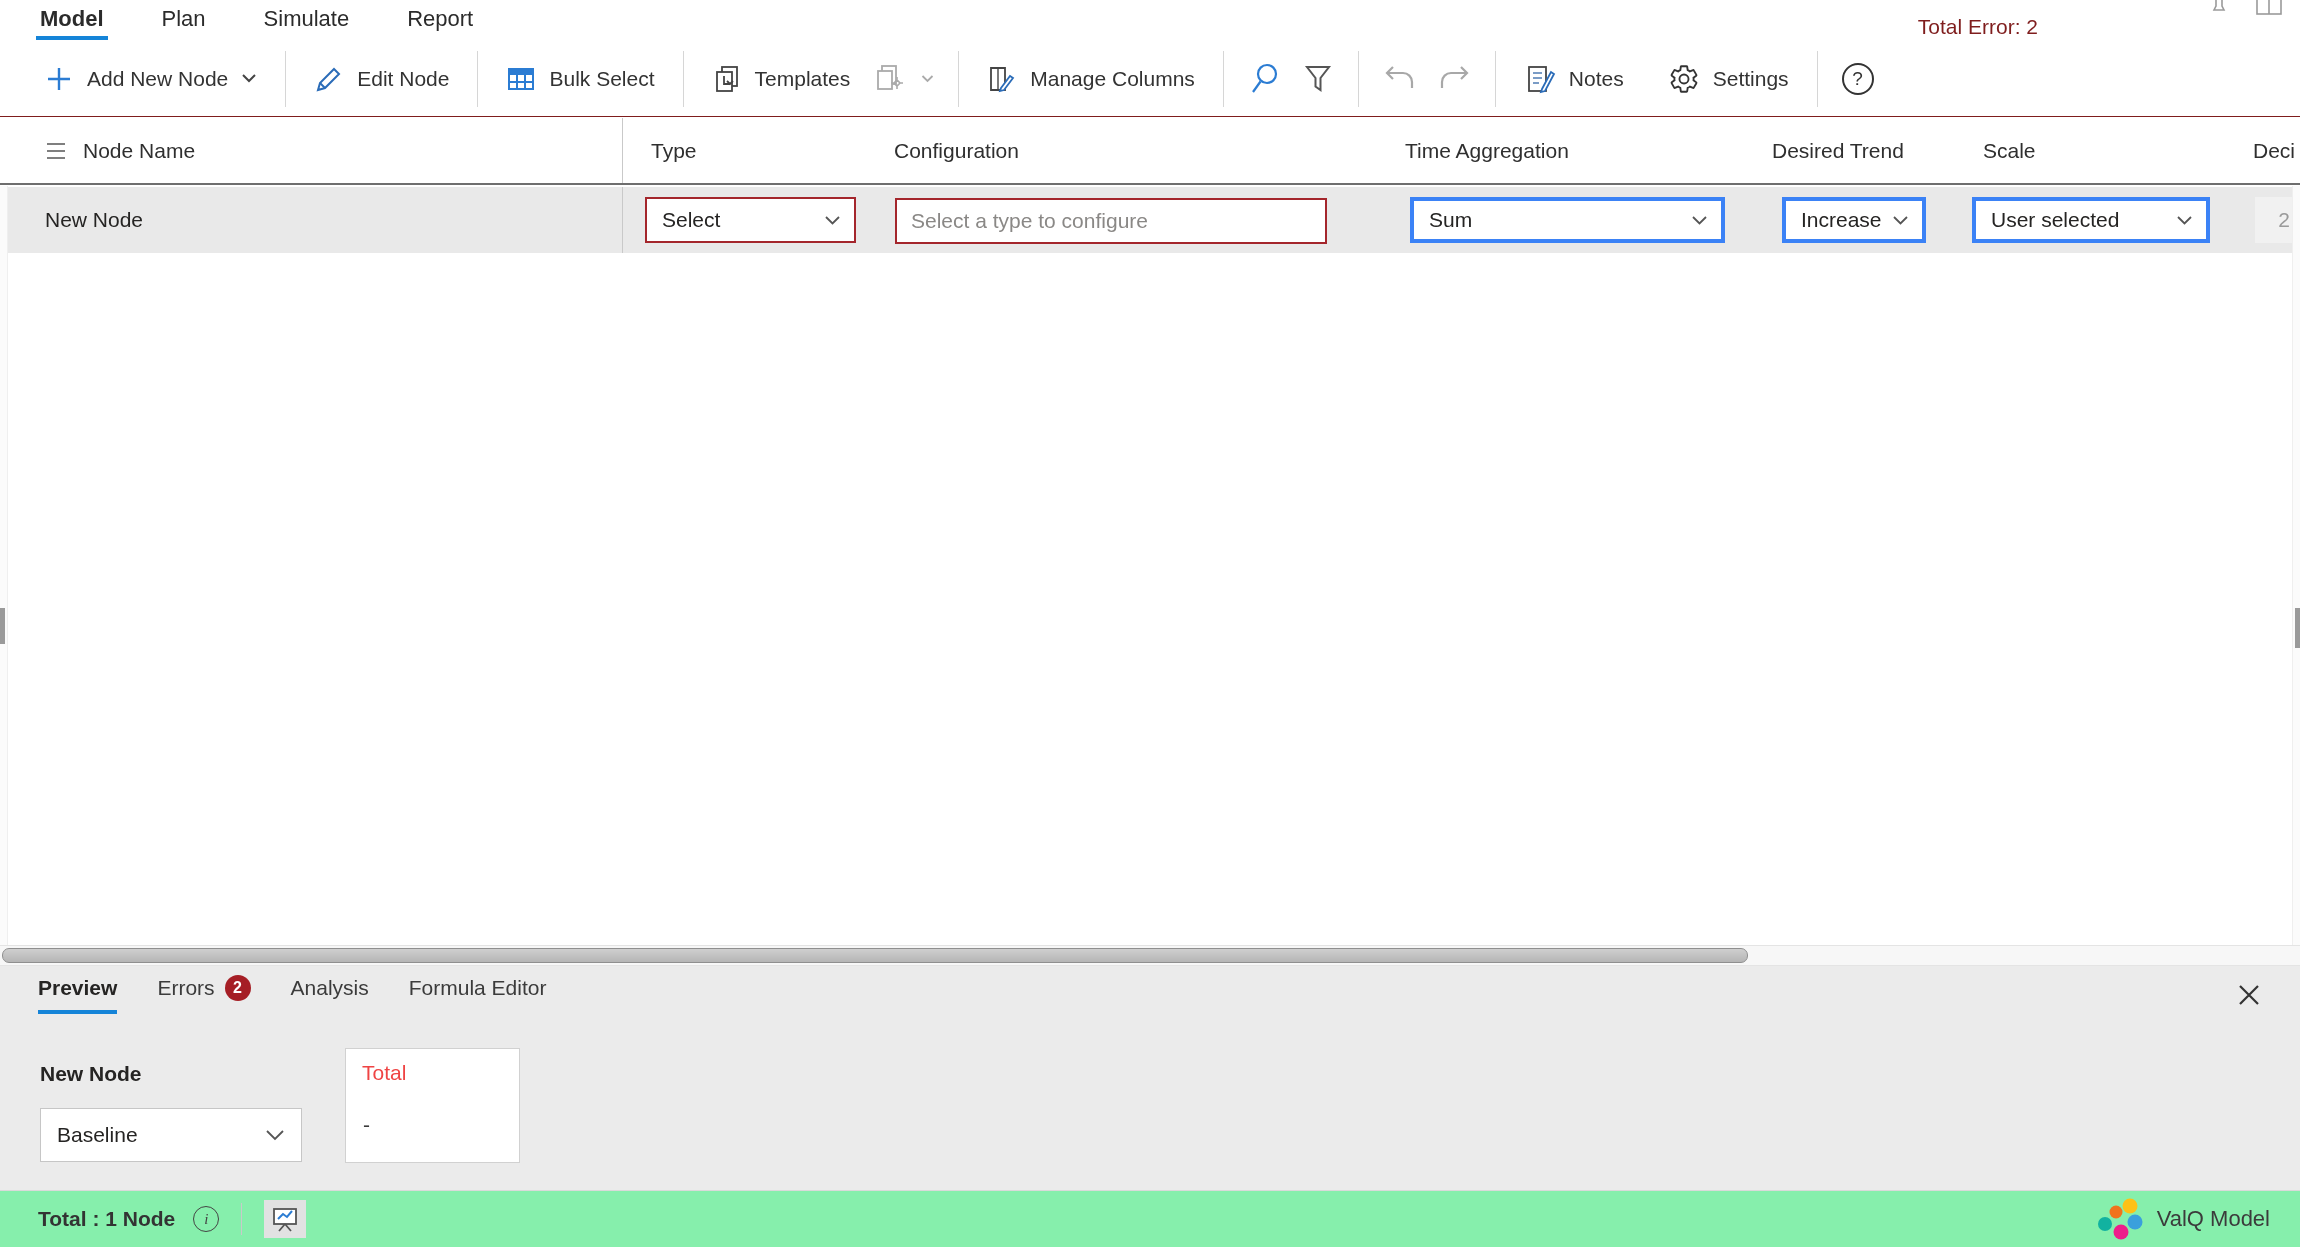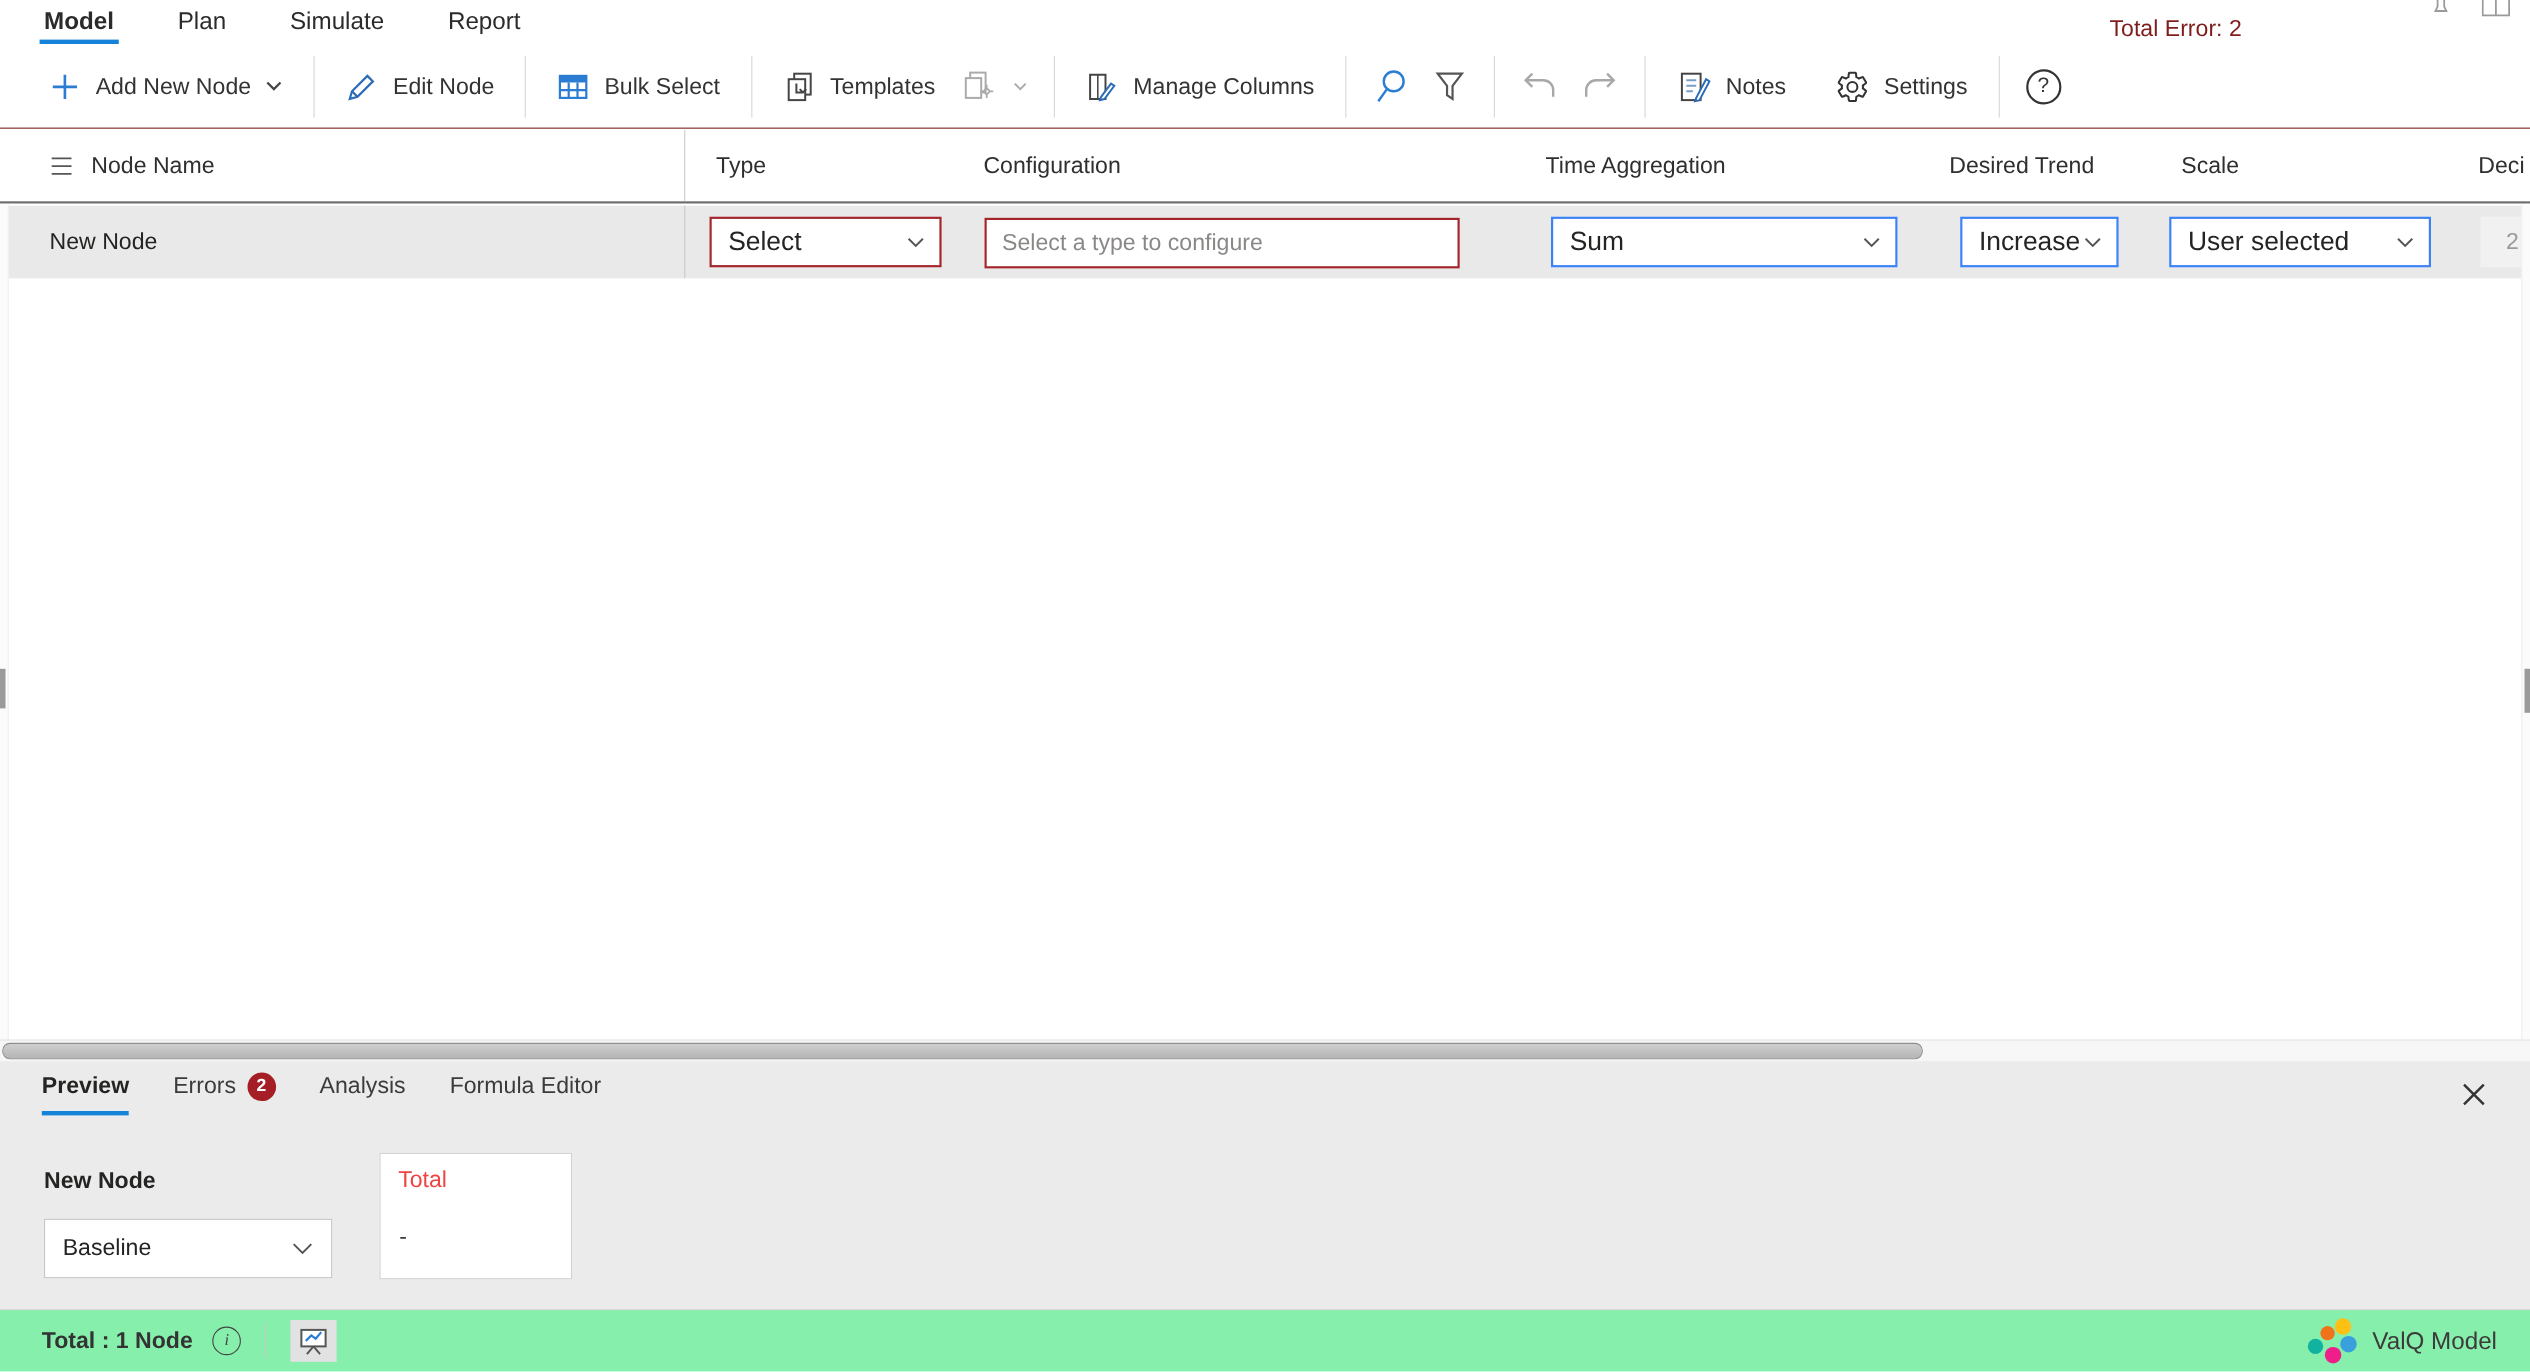--- a/index.html
+++ b/index.html
@@ -32,23 +32,23 @@
   .gr-cell { position:relative; display:flex; align-items:center; overflow:hidden; white-space:nowrap; }
   .c0 { width:623px; border-right:1px solid #c9c9c9; }
   .c1 { width:255px; } .c2 { width:512px; } .c3 { width:365px; } .c4 { width:200px; } .c5 { width:280px; }
   .c6 { flex:1; }
   .gh-cell.c0 { padding-left:45px; gap:16px; }
   .gh-cell.c1 { padding-left:28px; } .gh-cell.c2 { padding-left:16px; }
   .gh-cell.c3 { padding-left:15px; } .gh-cell.c4 { padding-left:17px; }
   .gh-cell.c5 { padding-left:28px; } .gh-cell.c6 { padding-left:18px; }
   .gr-cell.c0 { padding-left:45px; color:#252423; }
 
-  .dd { height:46px; background:#fff; display:flex; align-items:center; justify-content:space-between; padding:0 13px 0 15px; font-size:24px; color:#252423; cursor:pointer; }
+  .dd { height:46px; background:#fff; display:flex; align-items:center; justify-content:space-between; padding:0 13px 0 15px; font-size:21px; color:#252423; cursor:pointer; }
   .dd.err { border:2px solid #a4262c; }
-  .dd.plain { border:2px solid #3b82f6; }
+  .dd.plain { border:4px solid #3b82f6; }
   .cfg-input { height:46px; border:2px solid #a4262c; background:#fff; font-family:inherit; font-size:21px; padding:0 14px; color:#252423; outline:none; }
   .cfg-input::placeholder { color:#8a8886; }
   .pos-type { position:absolute; left:22px; top:10px; width:211px; }
   .pos-cfg  { position:absolute; left:17px; top:11px; width:432px; }
   .pos-agg  { position:absolute; left:20px; top:10px; width:315px; }
   .pos-trend{ position:absolute; left:27px; top:10px; width:144px; }
   .pos-scale{ position:absolute; left:17px; top:10px; width:238px; }
   .dec-box { position:absolute; left:20px; top:10px; width:58px; height:46px; background:#f1f1f1; color:#9a9a9a; display:flex; align-items:center; justify-content:center; font-size:21px; }
 
   

